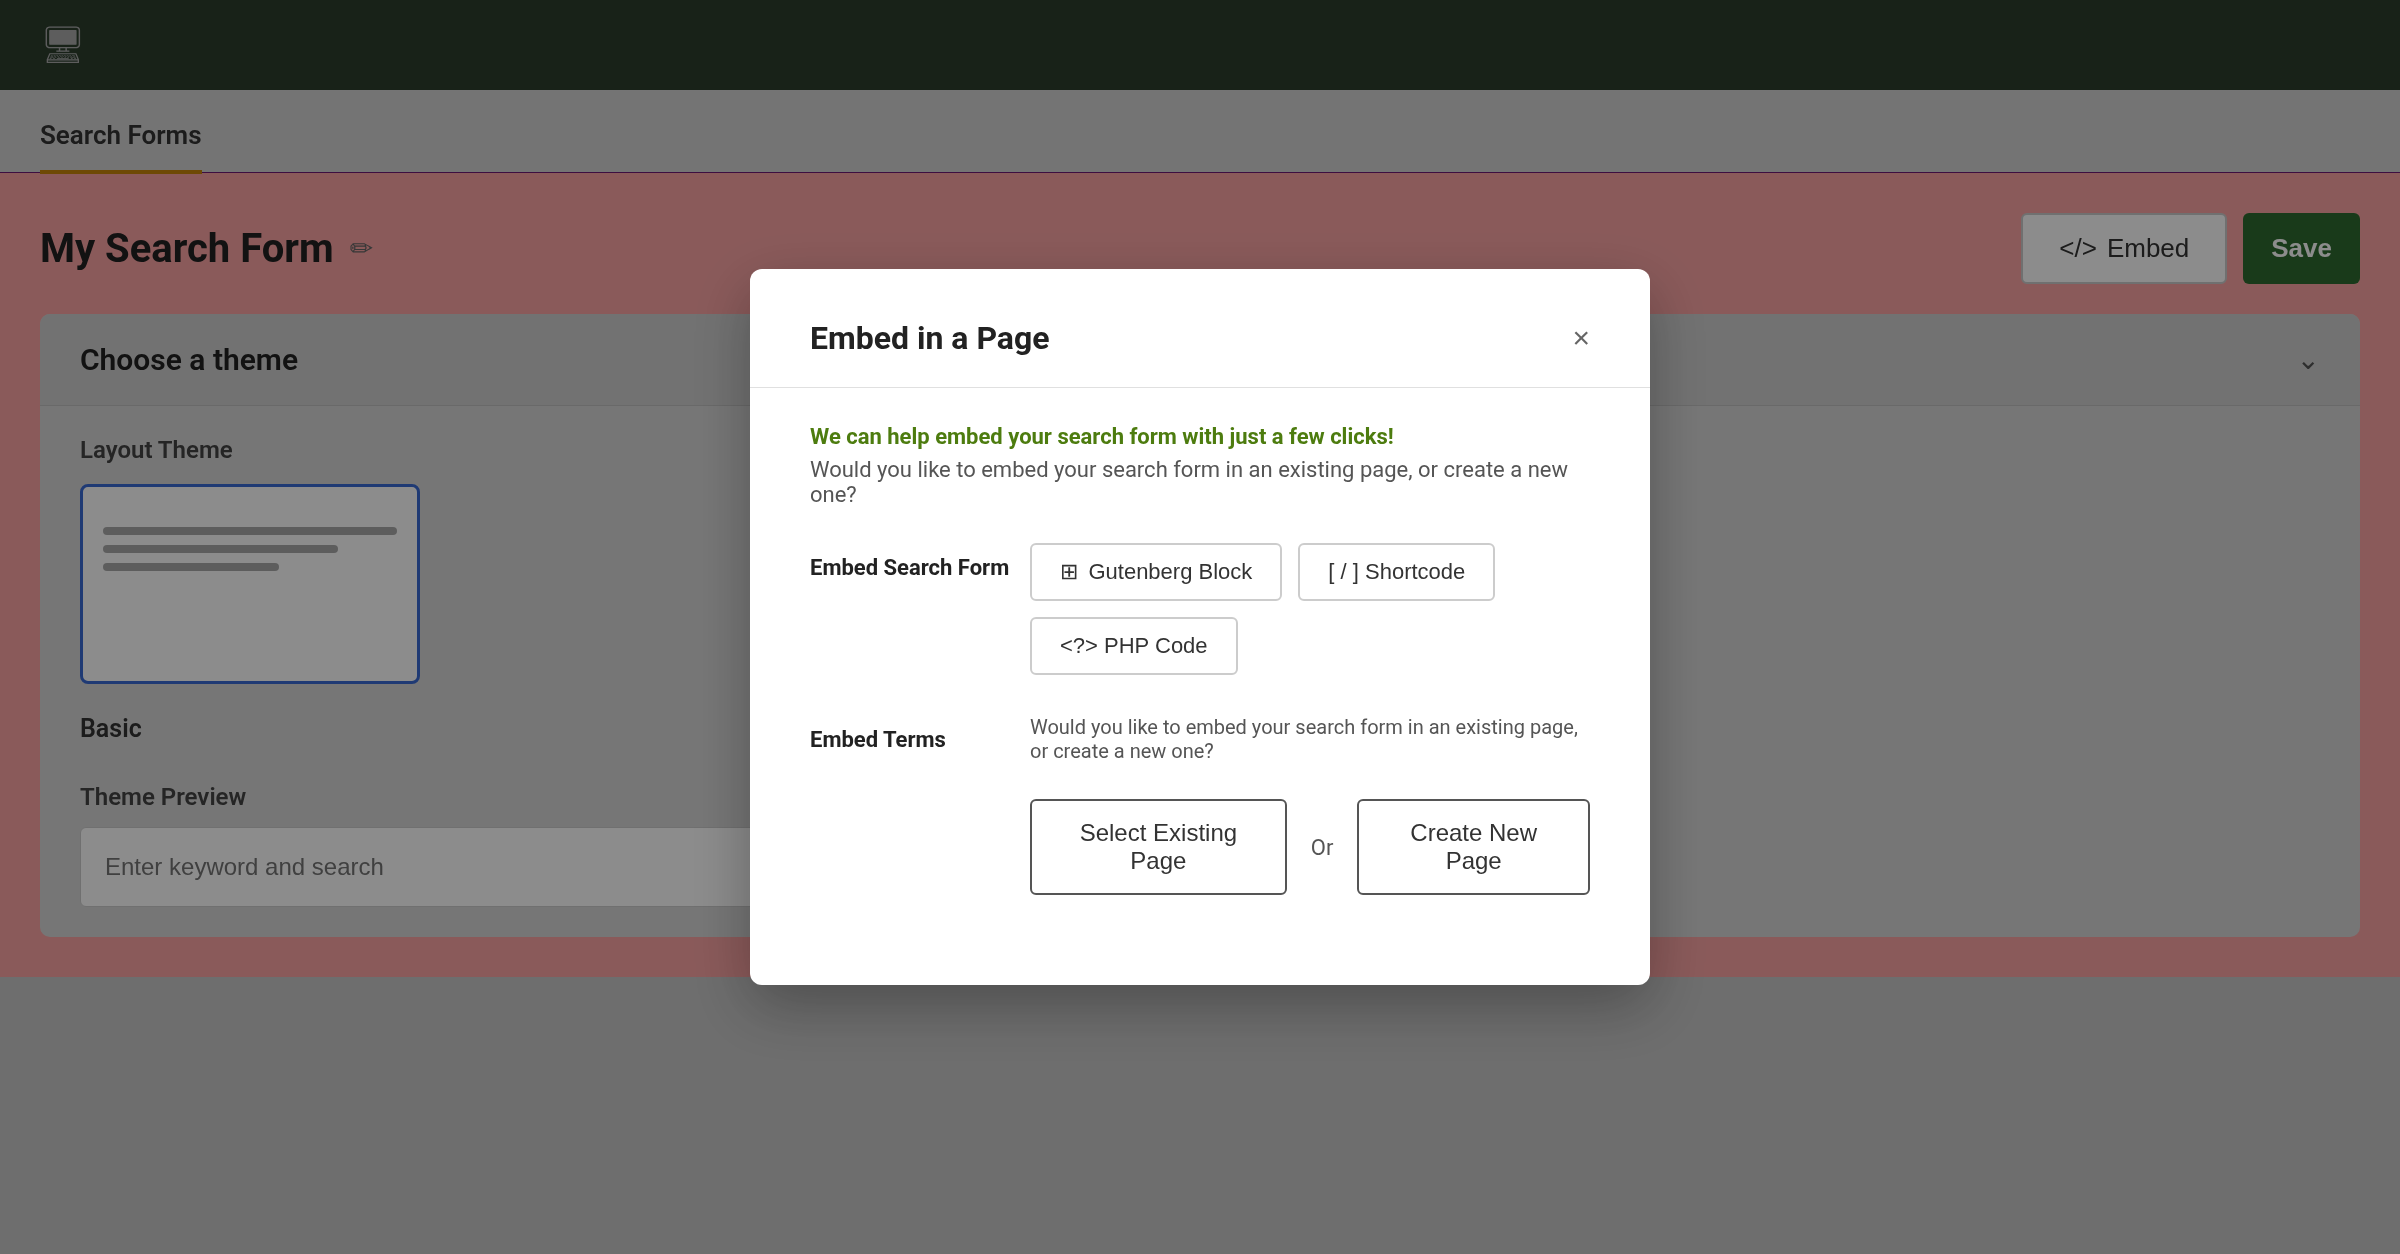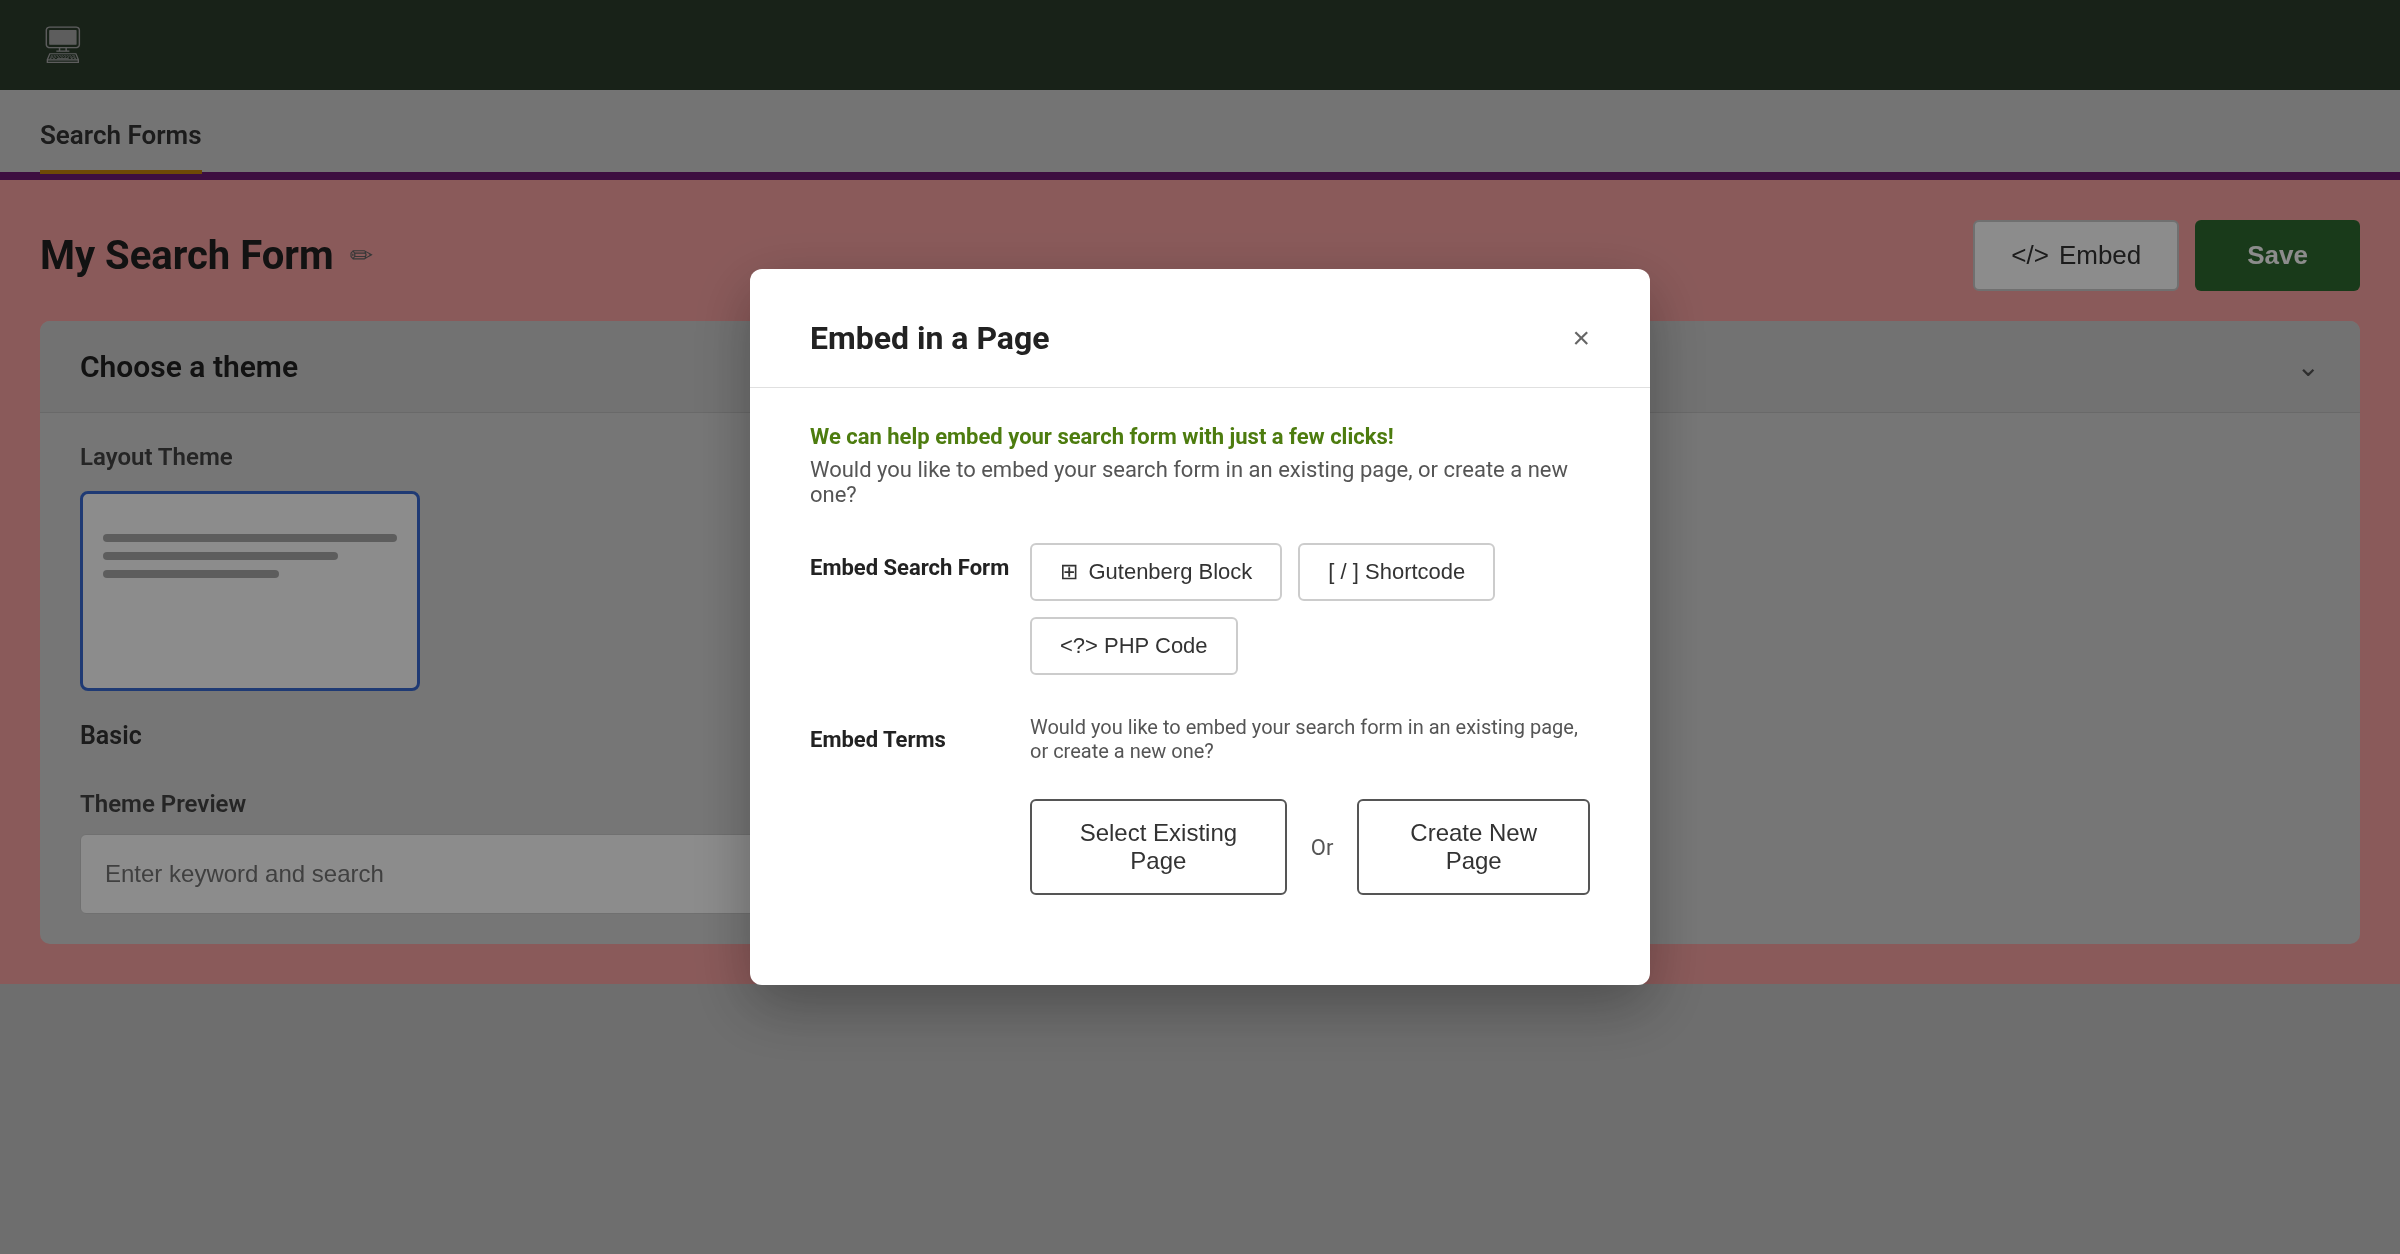--- a/index.html
+++ b/index.html
@@ -43,21 +43,21 @@
       background: #c8c8c8;
       min-height: calc(1254px - 90px);
       padding: 0;
     }
 
     
     .nav-tabs {
       background: #d4d4d4;
       padding: 0 40px;
       display: flex;
-      border-bottom: 8px solid #701a75;
+      border-bottom: 1px solid #701a75;
     }
     .nav-tab {
       padding: 30px 0 20px 0;
       margin-right: 60px;
       font-size: 26px;
       color: #333;
       cursor: pointer;
       position: relative;
       border-bottom: 4px solid transparent;
       margin-bottom: -2px;
@@ -108,21 +108,21 @@
       color: #333;
       cursor: pointer;
       display: flex;
       align-items: center;
       gap: 10px;
     }
     .btn-save {
       background: #2e6b30;
       border: none;
       border-radius: 6px;
-      padding: 18px 52px;
+      padding: 18px 28px;
       font-size: 26px;
       color: #fff;
       cursor: pointer;
       font-weight: 600;
     }
 
     
     .card {
       background: #d8d8d8;
       border-radius: 10px;

